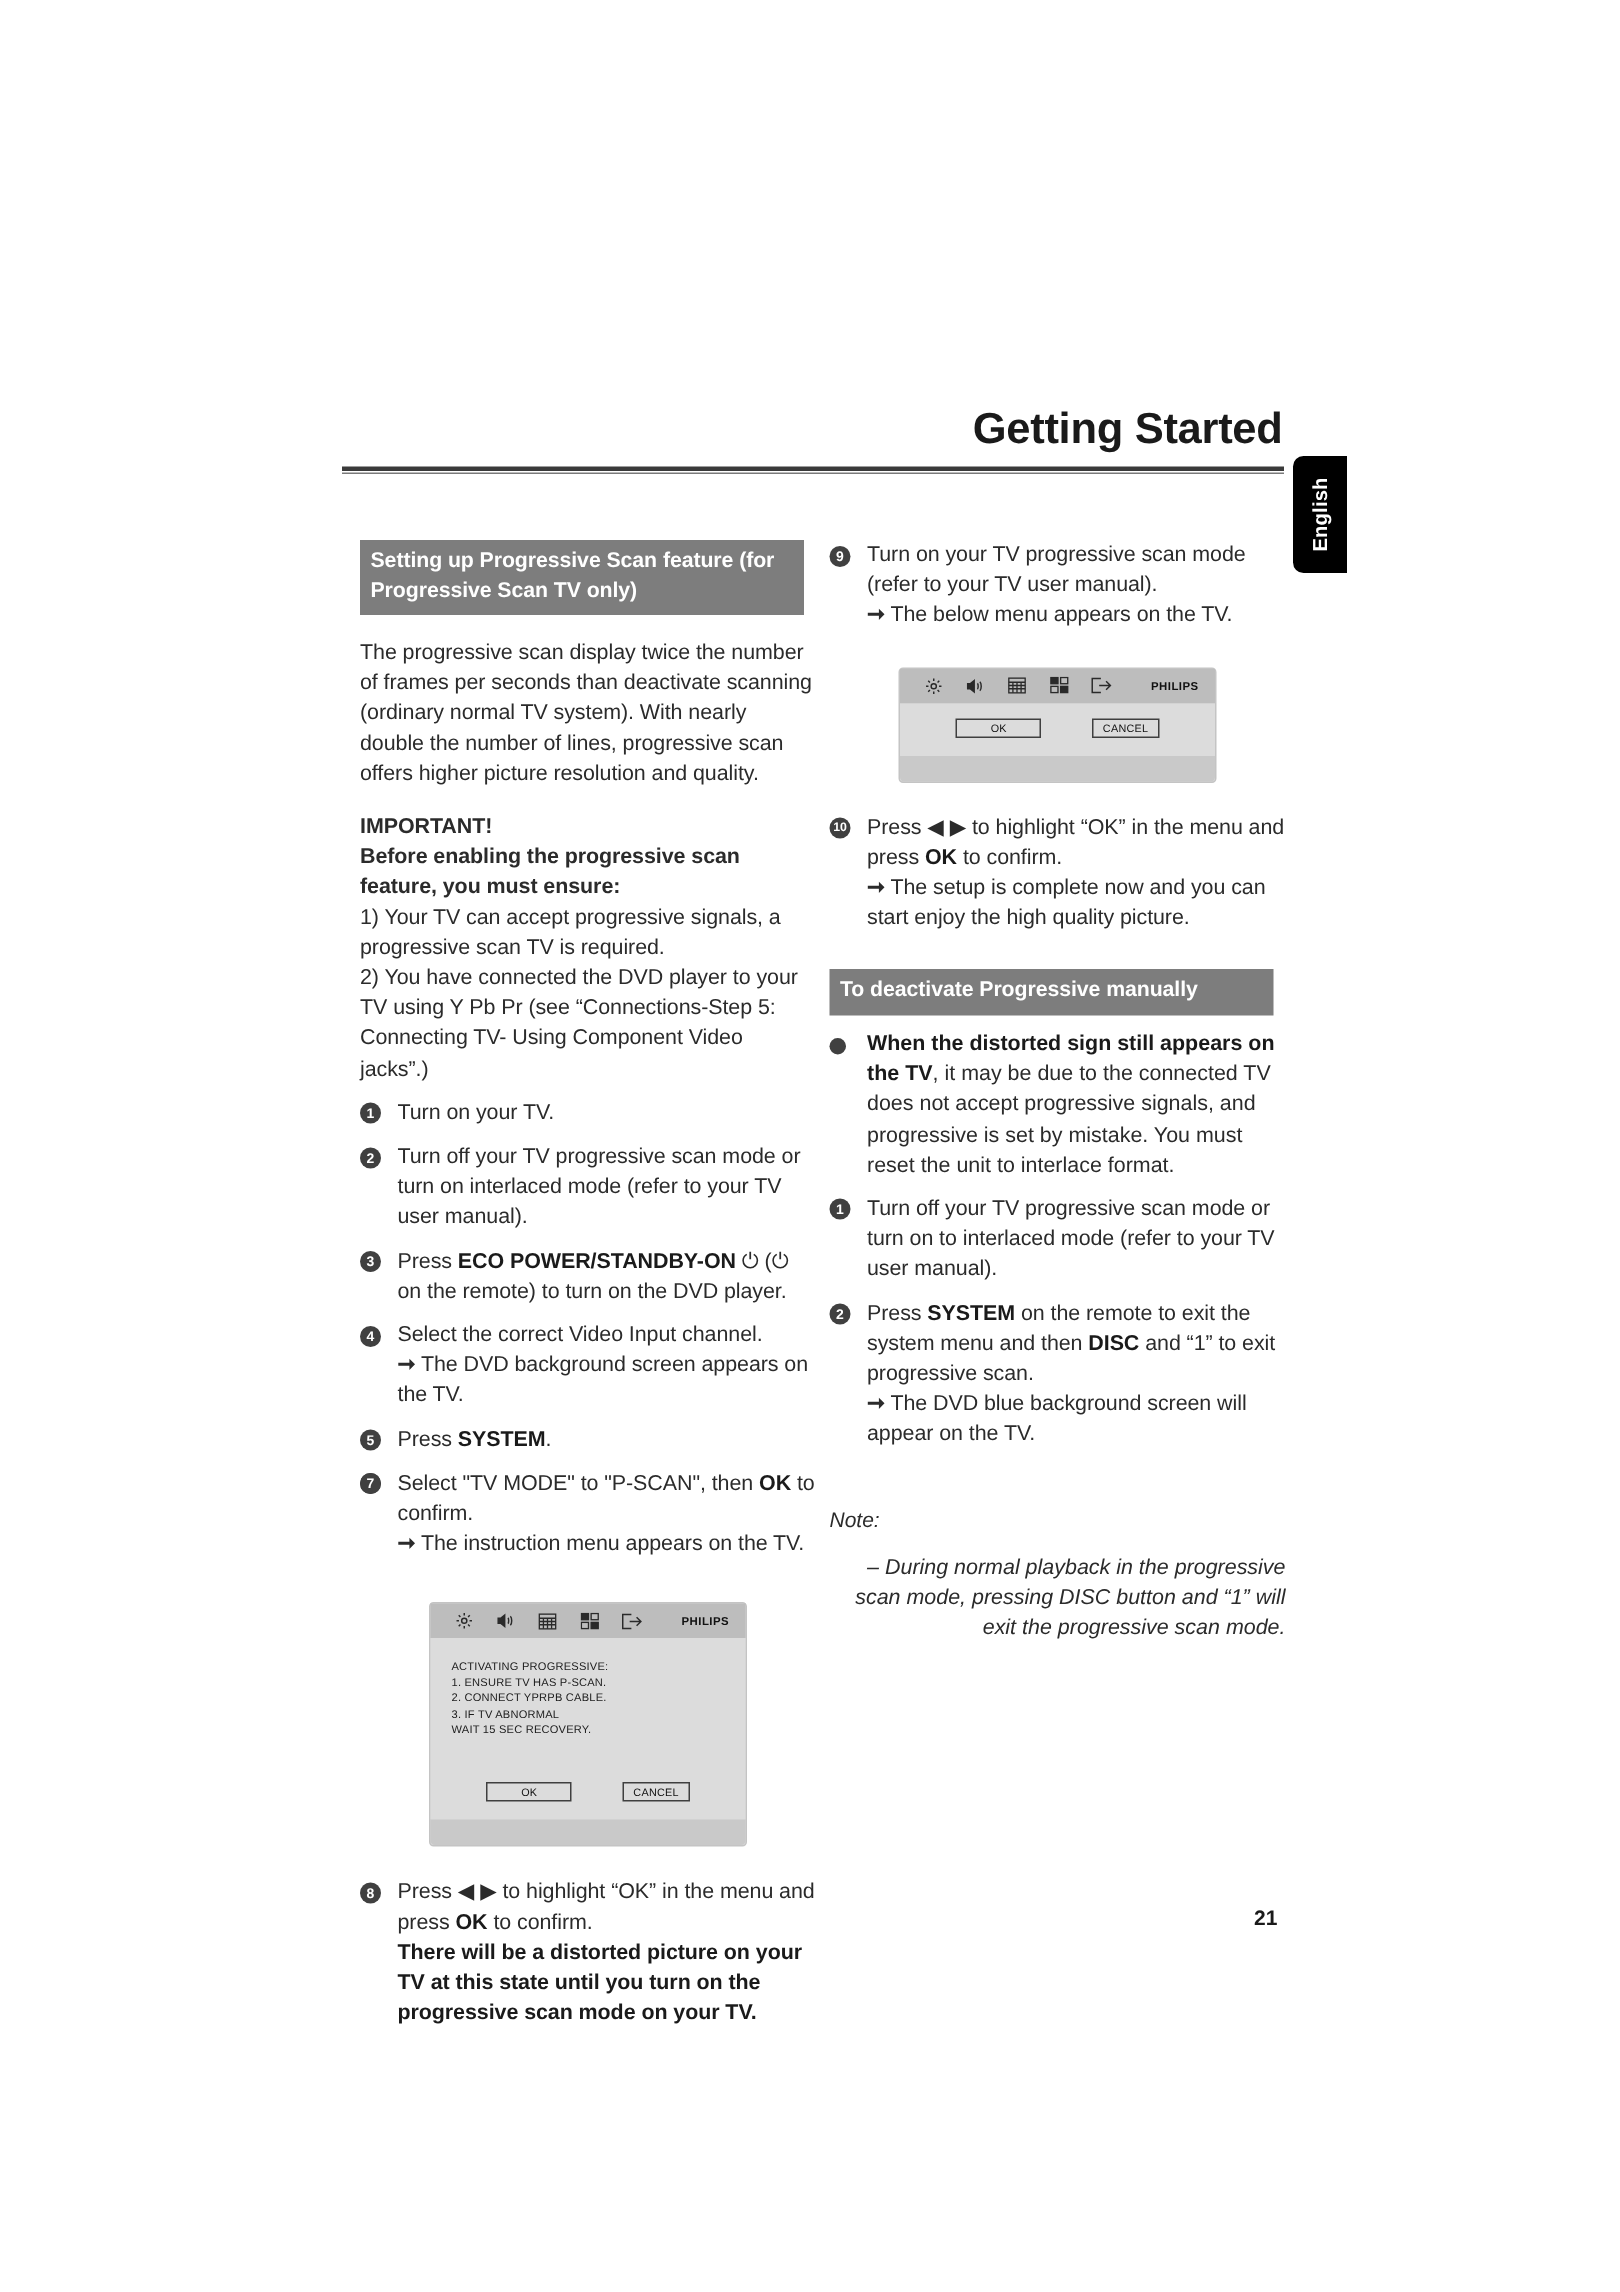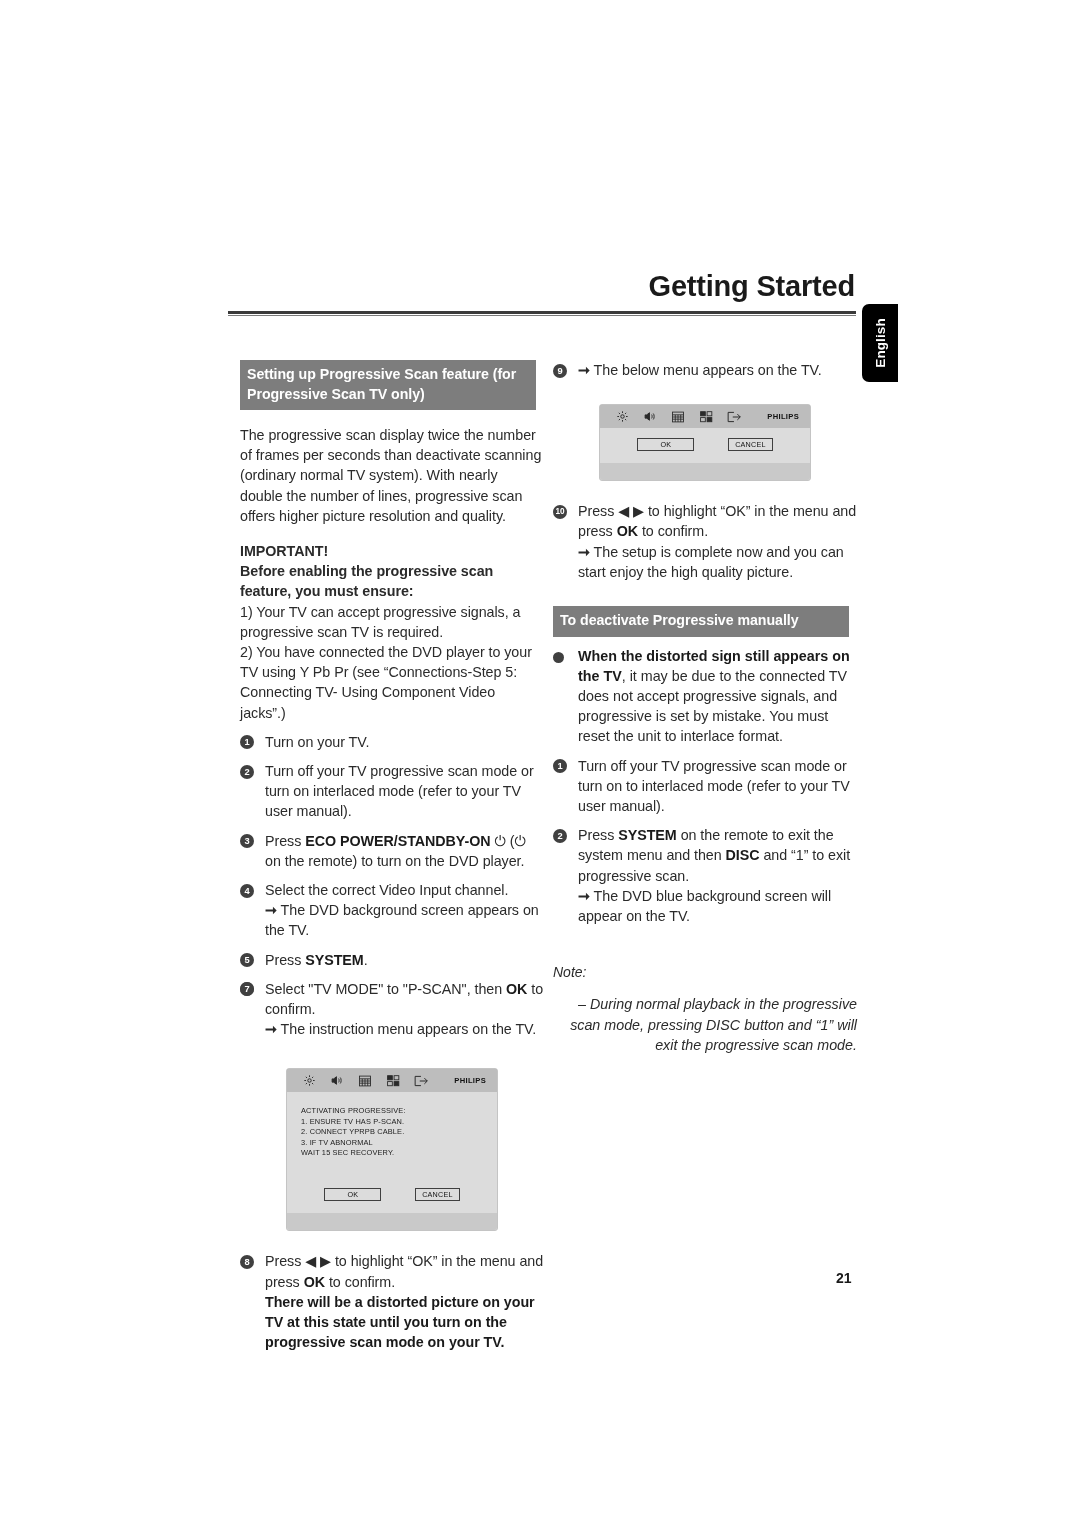--- a/index.html
+++ b/index.html
@@ -355,20 +355,21 @@
       <span>Press ◀ ▶ to highlight “OK” in the menu and press </span><span class="strong">OK</span><span> to confirm.</span>
       <span class="arrow-line strong">There will be a distorted picture on your TV at this state until you turn on the progressive scan mode on your TV.</span>
     </div>
 
   </div>
 
   <div class="col col-right">
 
     <div class="step">
       <span class="step-num">9</span>
+      <span>Turn on your TV progressive scan mode (refer to your TV user manual).</span>
       <span class="arrow-line"><span class="arrow-glyph">➞</span> <span>The below menu appears on the TV.</span></span>
     </div>
 
     <div class="gap-m"></div>
 
     <div class="tvmenu-wrap">
     <div class="tvmenu">
       <div class="tvmenu-bar">
         <span class="tvmenu-icon">
           <svg width="13" height="13" viewBox="0 0 24 24" fill="none" stroke="#2a2a2a" stroke-width="1.8">

